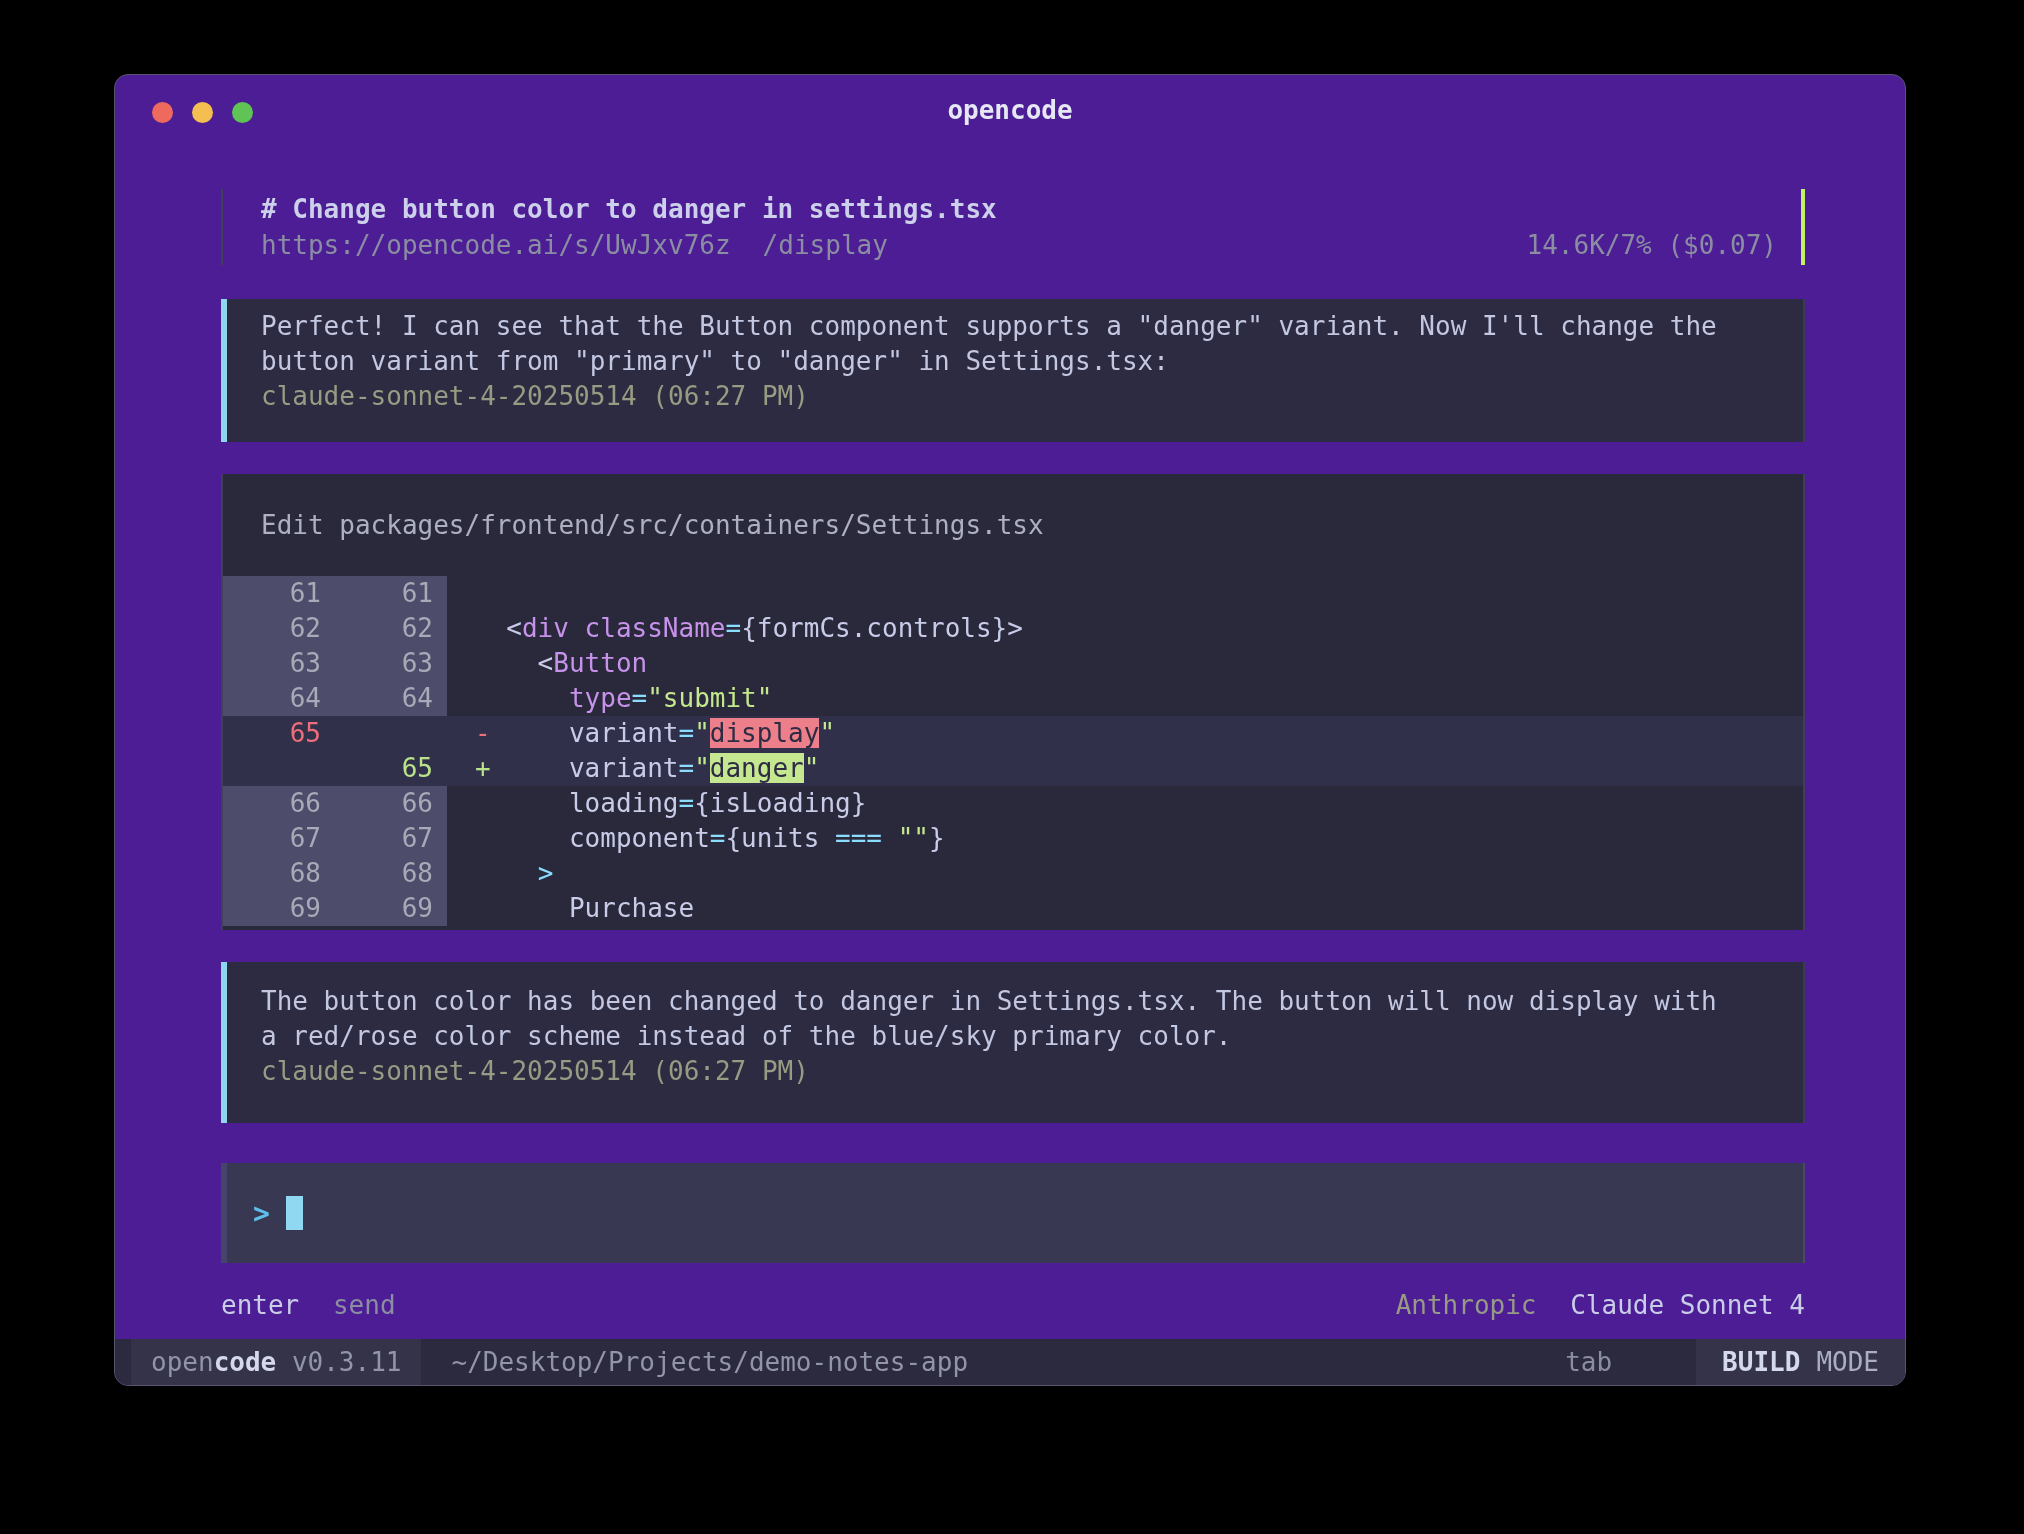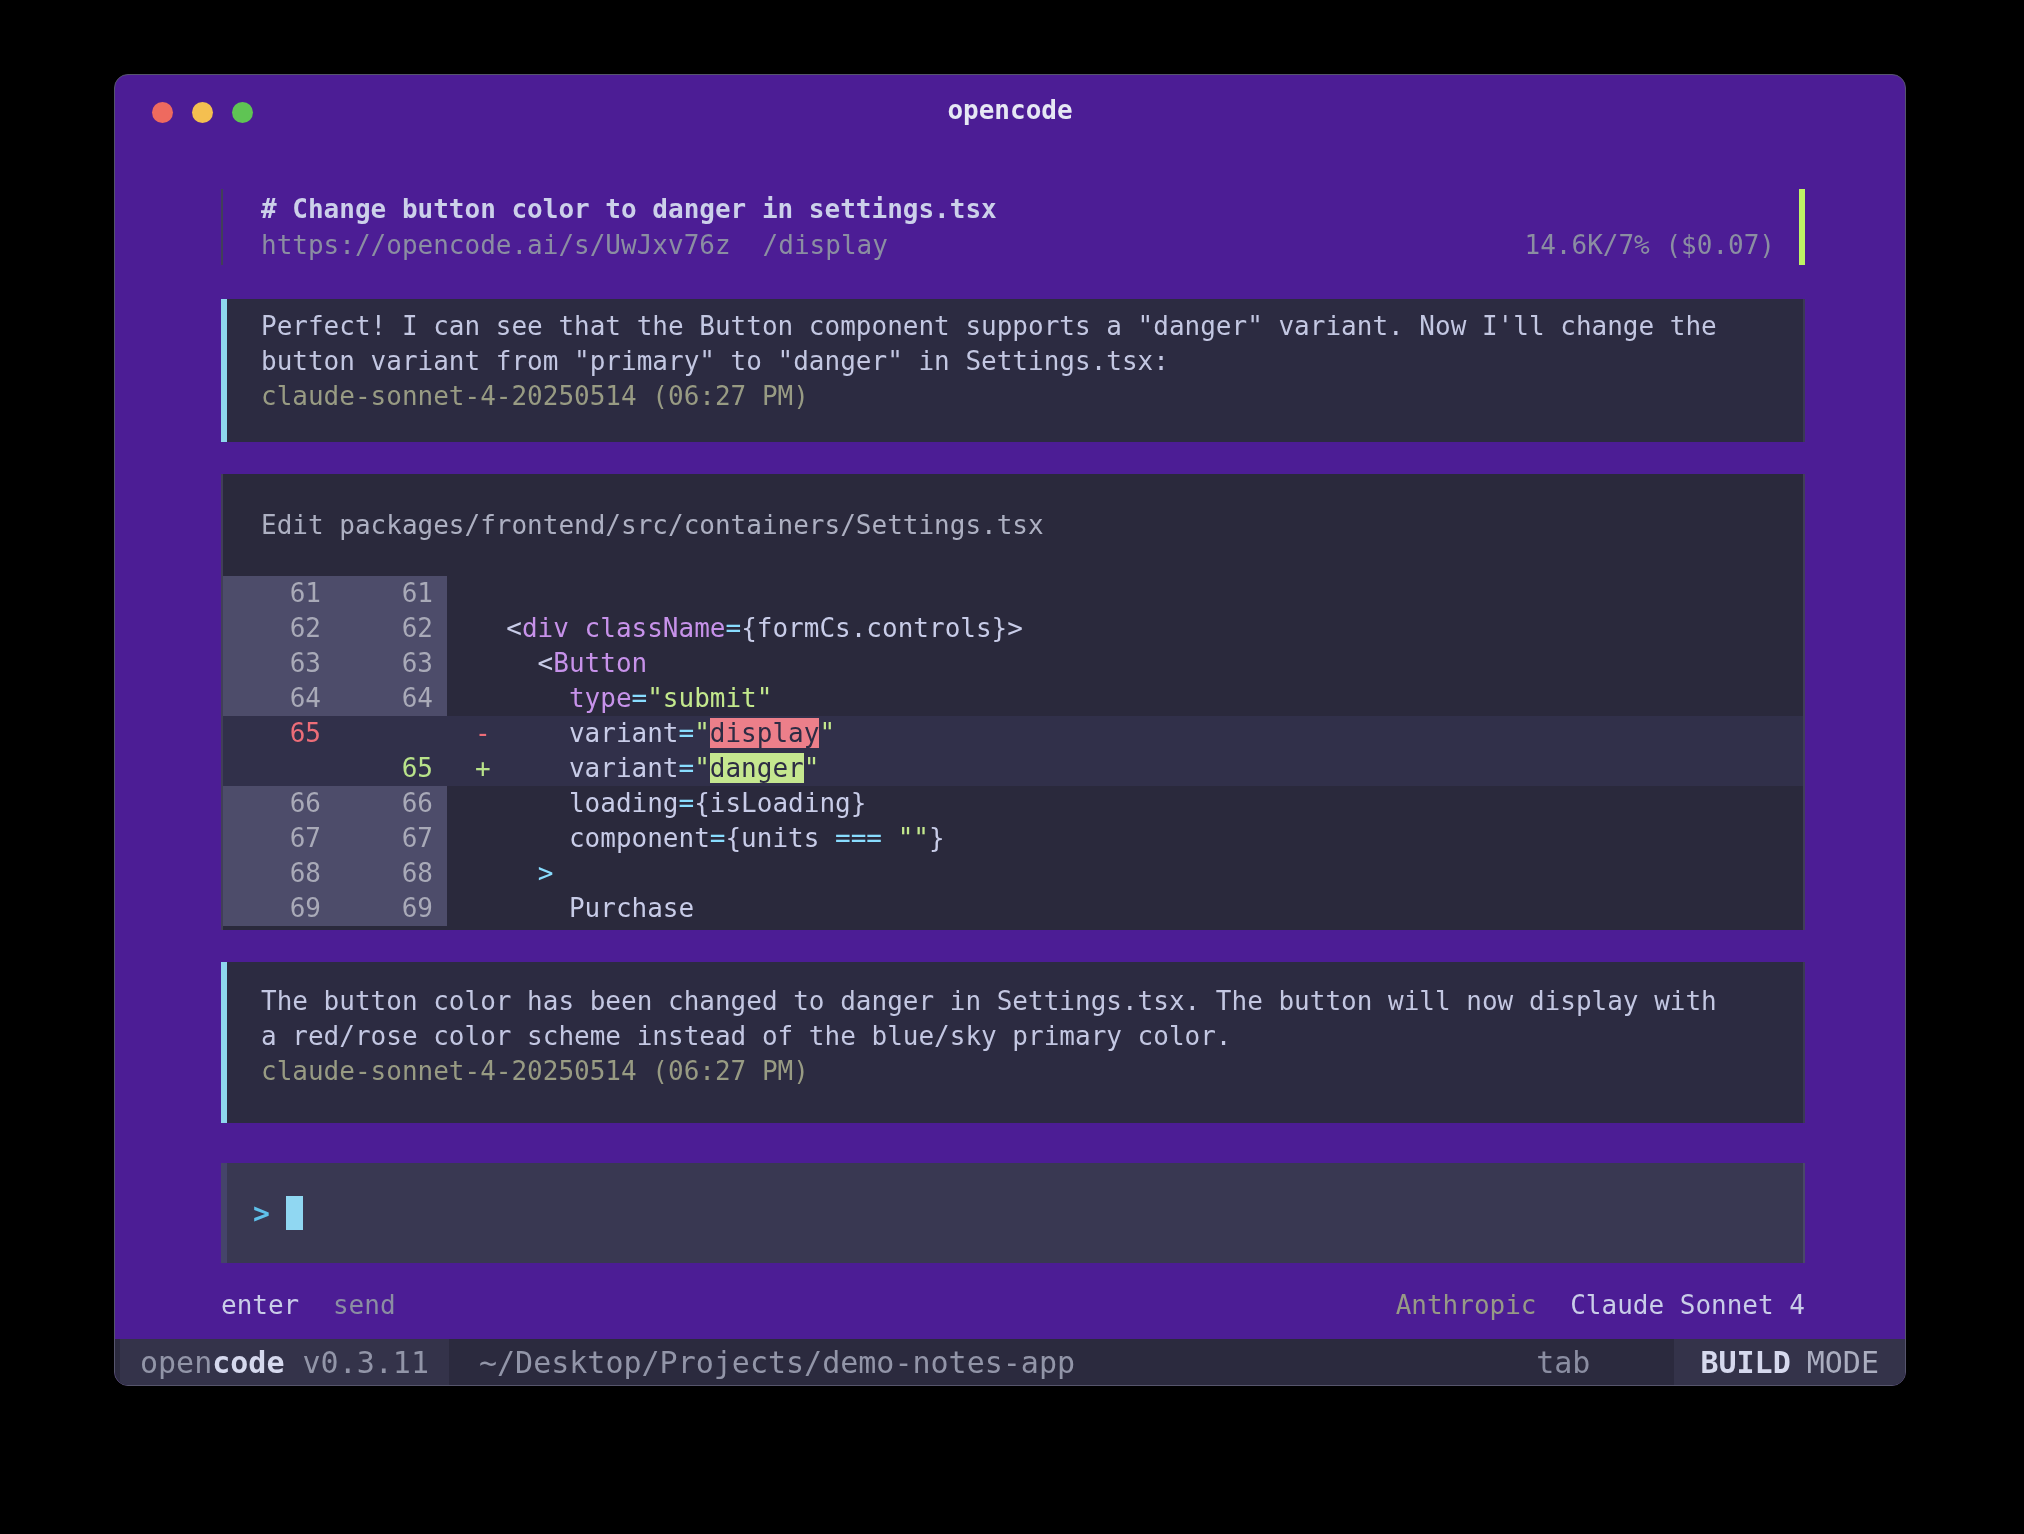--- a/index.html
+++ b/index.html
@@ -8,21 +8,21 @@
   .window { position:absolute; left:114px; top:74px; width:1792px; height:1312px;
     background:#4c1d95; border:1px solid #56556c; border-radius:14px; overflow:hidden;
     display:flex; flex-direction:column; }
   .titlebar { position:relative; height:70px; flex:0 0 70px; display:flex;
     align-items:center; justify-content:center; }
   .traffic { position:absolute; left:37px; top:27px; display:flex; gap:19px; }
   .tl { width:21px; height:21px; border-radius:50%; display:block; }
   .title { font-size:26px; font-weight:bold; color:#e6e8f4; }
   .content { flex:1; display:flex; flex-direction:column; padding:0 100px 0 106px; }
 
-  .header-card { margin-top:44px; border-left:2px solid #413f58; border-right:6px solid #bef264;
+  .header-card { margin-top:44px; border-left:2px solid #413f58; border-right:4px solid #bef264;
     padding:2px 24px 2px 38px; }
   .h1 { font-size:26px; line-height:36px; font-weight:bold; color:#ccd0ea; }
   .h2 { font-size:26px; line-height:36px; color:#8b8ea2; display:flex; align-items:baseline; }
   .h2 .unshare { margin-left:32px; }
   .h2 .stats { margin-left:auto; }
 
   .msg-card { background:#2c2b41; border-left:6px solid #8ed6ee; border-right:2px solid #3b3a54;
     padding:10px 24px 28px 34px; }
   .msg1 { margin-top:34px; } .msg2 { margin-top:32px; padding-top:22px; padding-bottom:34px; }
   .msg-text div { font-size:26px; line-height:35px; color:#c3c7e2; white-space:pre; }
@@ -47,21 +47,21 @@
     border-right:2px solid #4a4968; display:flex; align-items:center; padding-left:26px; }
   .prompt { font-size:28px; font-weight:bold; color:#5fc0ea; }
   .cursor { display:inline-block; width:17px; height:34px; background:#90d7f2; margin-left:16px; }
 
   .hints { margin-top:24px; display:flex; justify-content:space-between; font-size:26px; line-height:36px; }
   .hint-key { color:#c9cde8; } .hint-dim { color:#8b8ea2; }
   .hint-warm { color:#979a86; } .hint-light { color:#c9cde8;margin-top:47px; }
   .hints .gap { margin-left:18px; }
 
   .statusbar { margin-top:auto; height:46px; flex:0 0 46px; background:#2b2a3e;
-    display:flex; align-items:stretch; font-size:30px; padding-left:5px; }
+    display:flex; align-items:stretch; font-size:26px; padding-left:16px; }
   .sb-chip { background:#34334a; display:flex; align-items:center; padding:0 20px; }
   .sb-dim { color:#9295a8; } .sb-bold { color:#d6d9ee; font-weight:bold; }
   .sb-path { color:#9295a8; display:flex; align-items:center; margin-left:30px; }
   .sb-right { margin-left:auto; display:flex; align-items:stretch;gap:48px; }
   .sb-tab { color:#8b8ea2; display:flex; align-items:center; margin-right:32px; }
   .mode-chip { background:#34334a; display:flex; align-items:center; padding:0 26px; margin-left:4px; }
   .mode-chip .mode-rest { color:#abaec0; margin-left:16px; }
   .ws { white-space:pre; }
 </style>
 </head>

